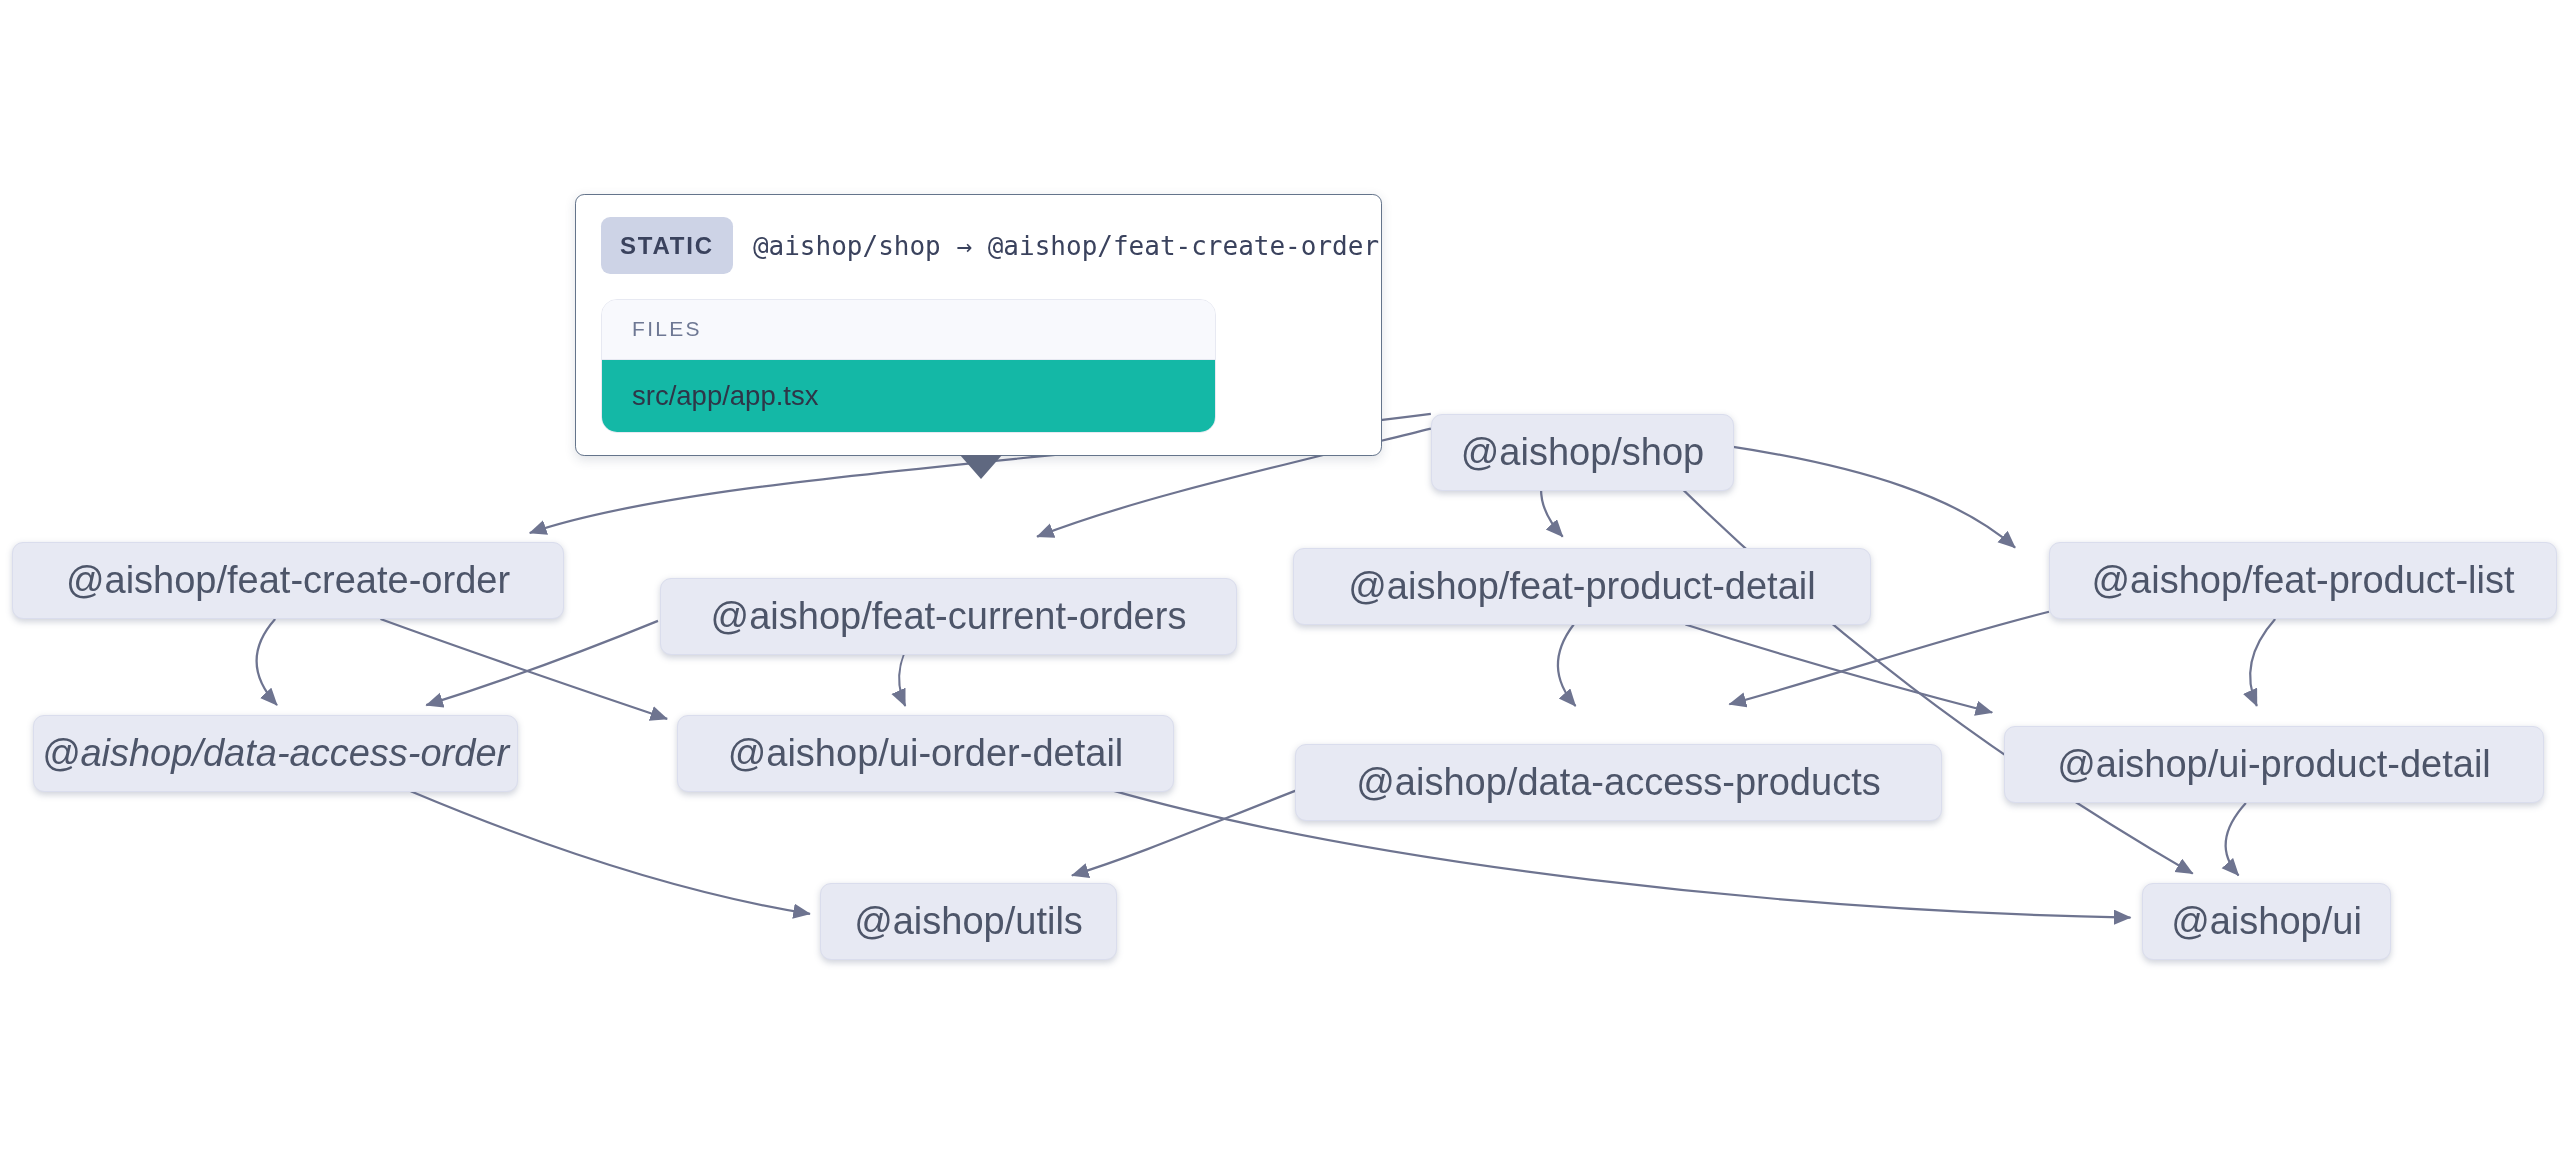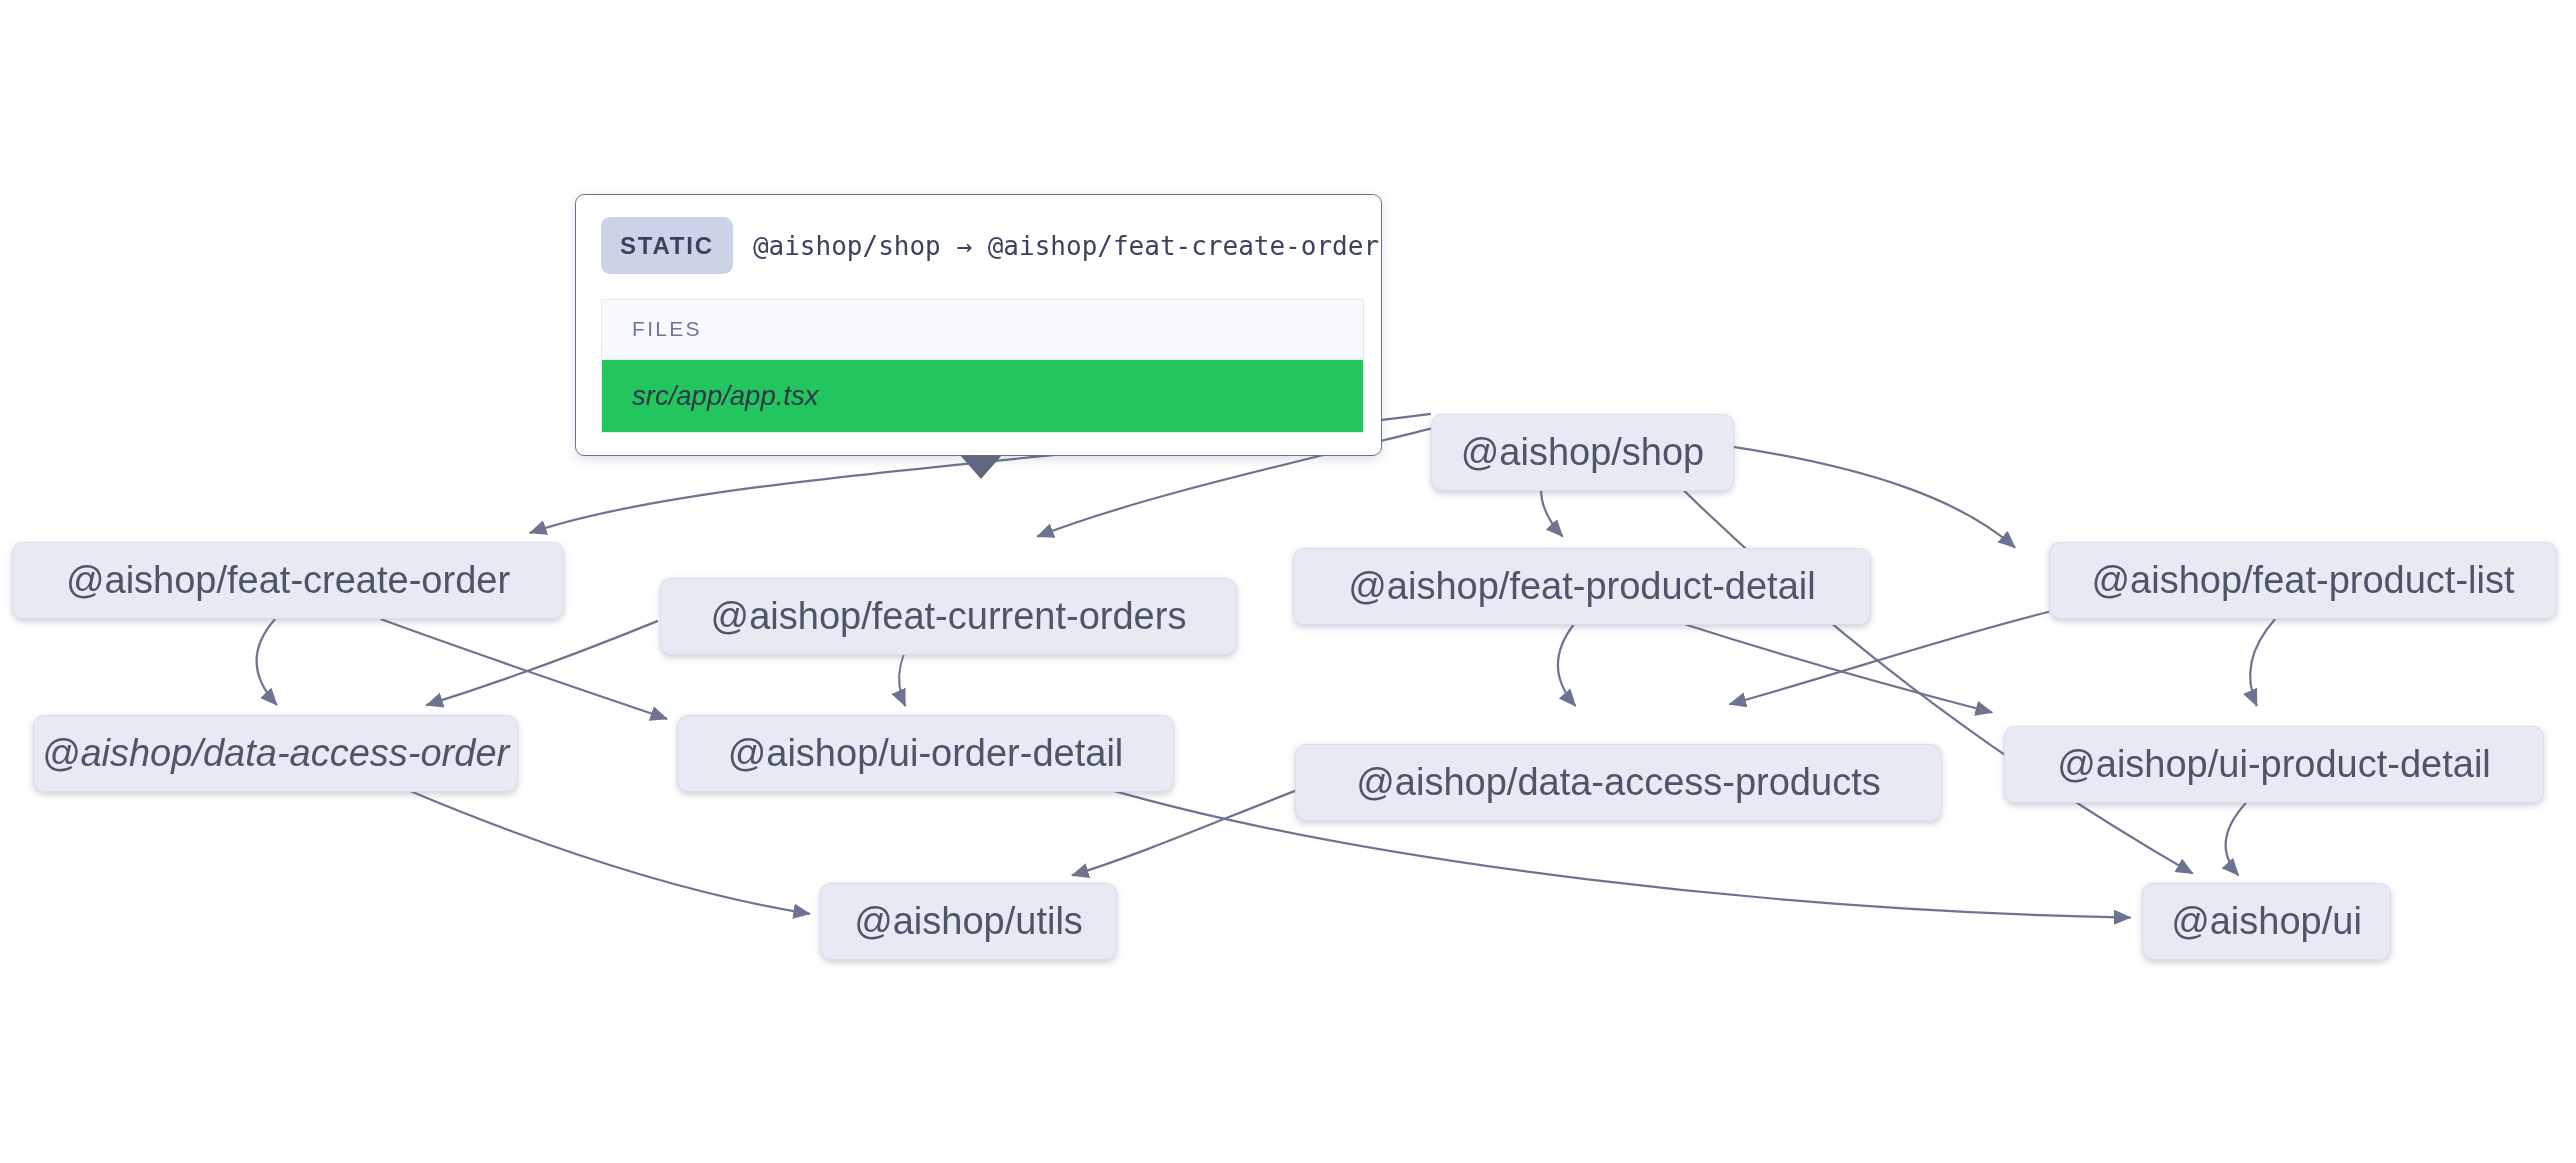--- a/index.html
+++ b/index.html
@@ -21,26 +21,26 @@
     border-radius:9.2px;box-shadow:0 3.7px 11px rgba(50,60,90,.15);padding:22px 25px;}
   .tt-caret{position:absolute;z-index:6;width:0;height:0;
     border-left:21px solid transparent;border-right:21px solid transparent;
     border-top:24px solid #5f6880;}
   .tt-head{display:flex;align-items:center;gap:20px;}
   .badge{background:var(--badge-bg);color:var(--badge-text);border-radius:9.2px;
     height:57px;display:flex;align-items:center;padding:13px 19px;
     font-size:24px;font-weight:bold;letter-spacing:1.8px;}
   .tt-title{font-family:"DejaVu Sans Mono",monospace;font-size:26px;color:var(--badge-text);
     white-space:nowrap;}
-  .files-box{margin-top:25px;border:0.9px solid var(--divider);border-radius:1px;overflow:hidden;
-    width:763px;}
+  .files-box{margin-top:25px;border:0.9px solid var(--divider);border-radius:16px;overflow:hidden;
+    width:615px;}
   .files-head{background:var(--files-hd-bg);border-bottom:0.9px solid var(--divider);
     color:var(--files-hd-text);font-size:21px;letter-spacing:2.3px;
     padding:17.4px 30px;}
-  .file-row{background:#22c55e;color:var(--file-text);font-size:27.5px;padding:20px 30px;font-style:italic;}
+  .file-row{background:#14b8a6;color:var(--file-text);font-size:27.5px;padding:20px 30px;}
 </style>
 </head>
 <body>
 
 <div class="canvas">
 
   <svg class="edges" width="2576" height="1163" viewBox="0 0 2812 1270">
     <defs>
       <marker id="arrow" markerUnits="strokeWidth" markerWidth="9" markerHeight="8" refX="7.6" refY="3.5" orient="auto">
         <path d="M0,0 L8,3.5 L0,7 Z" fill="#6e7490"></path>

